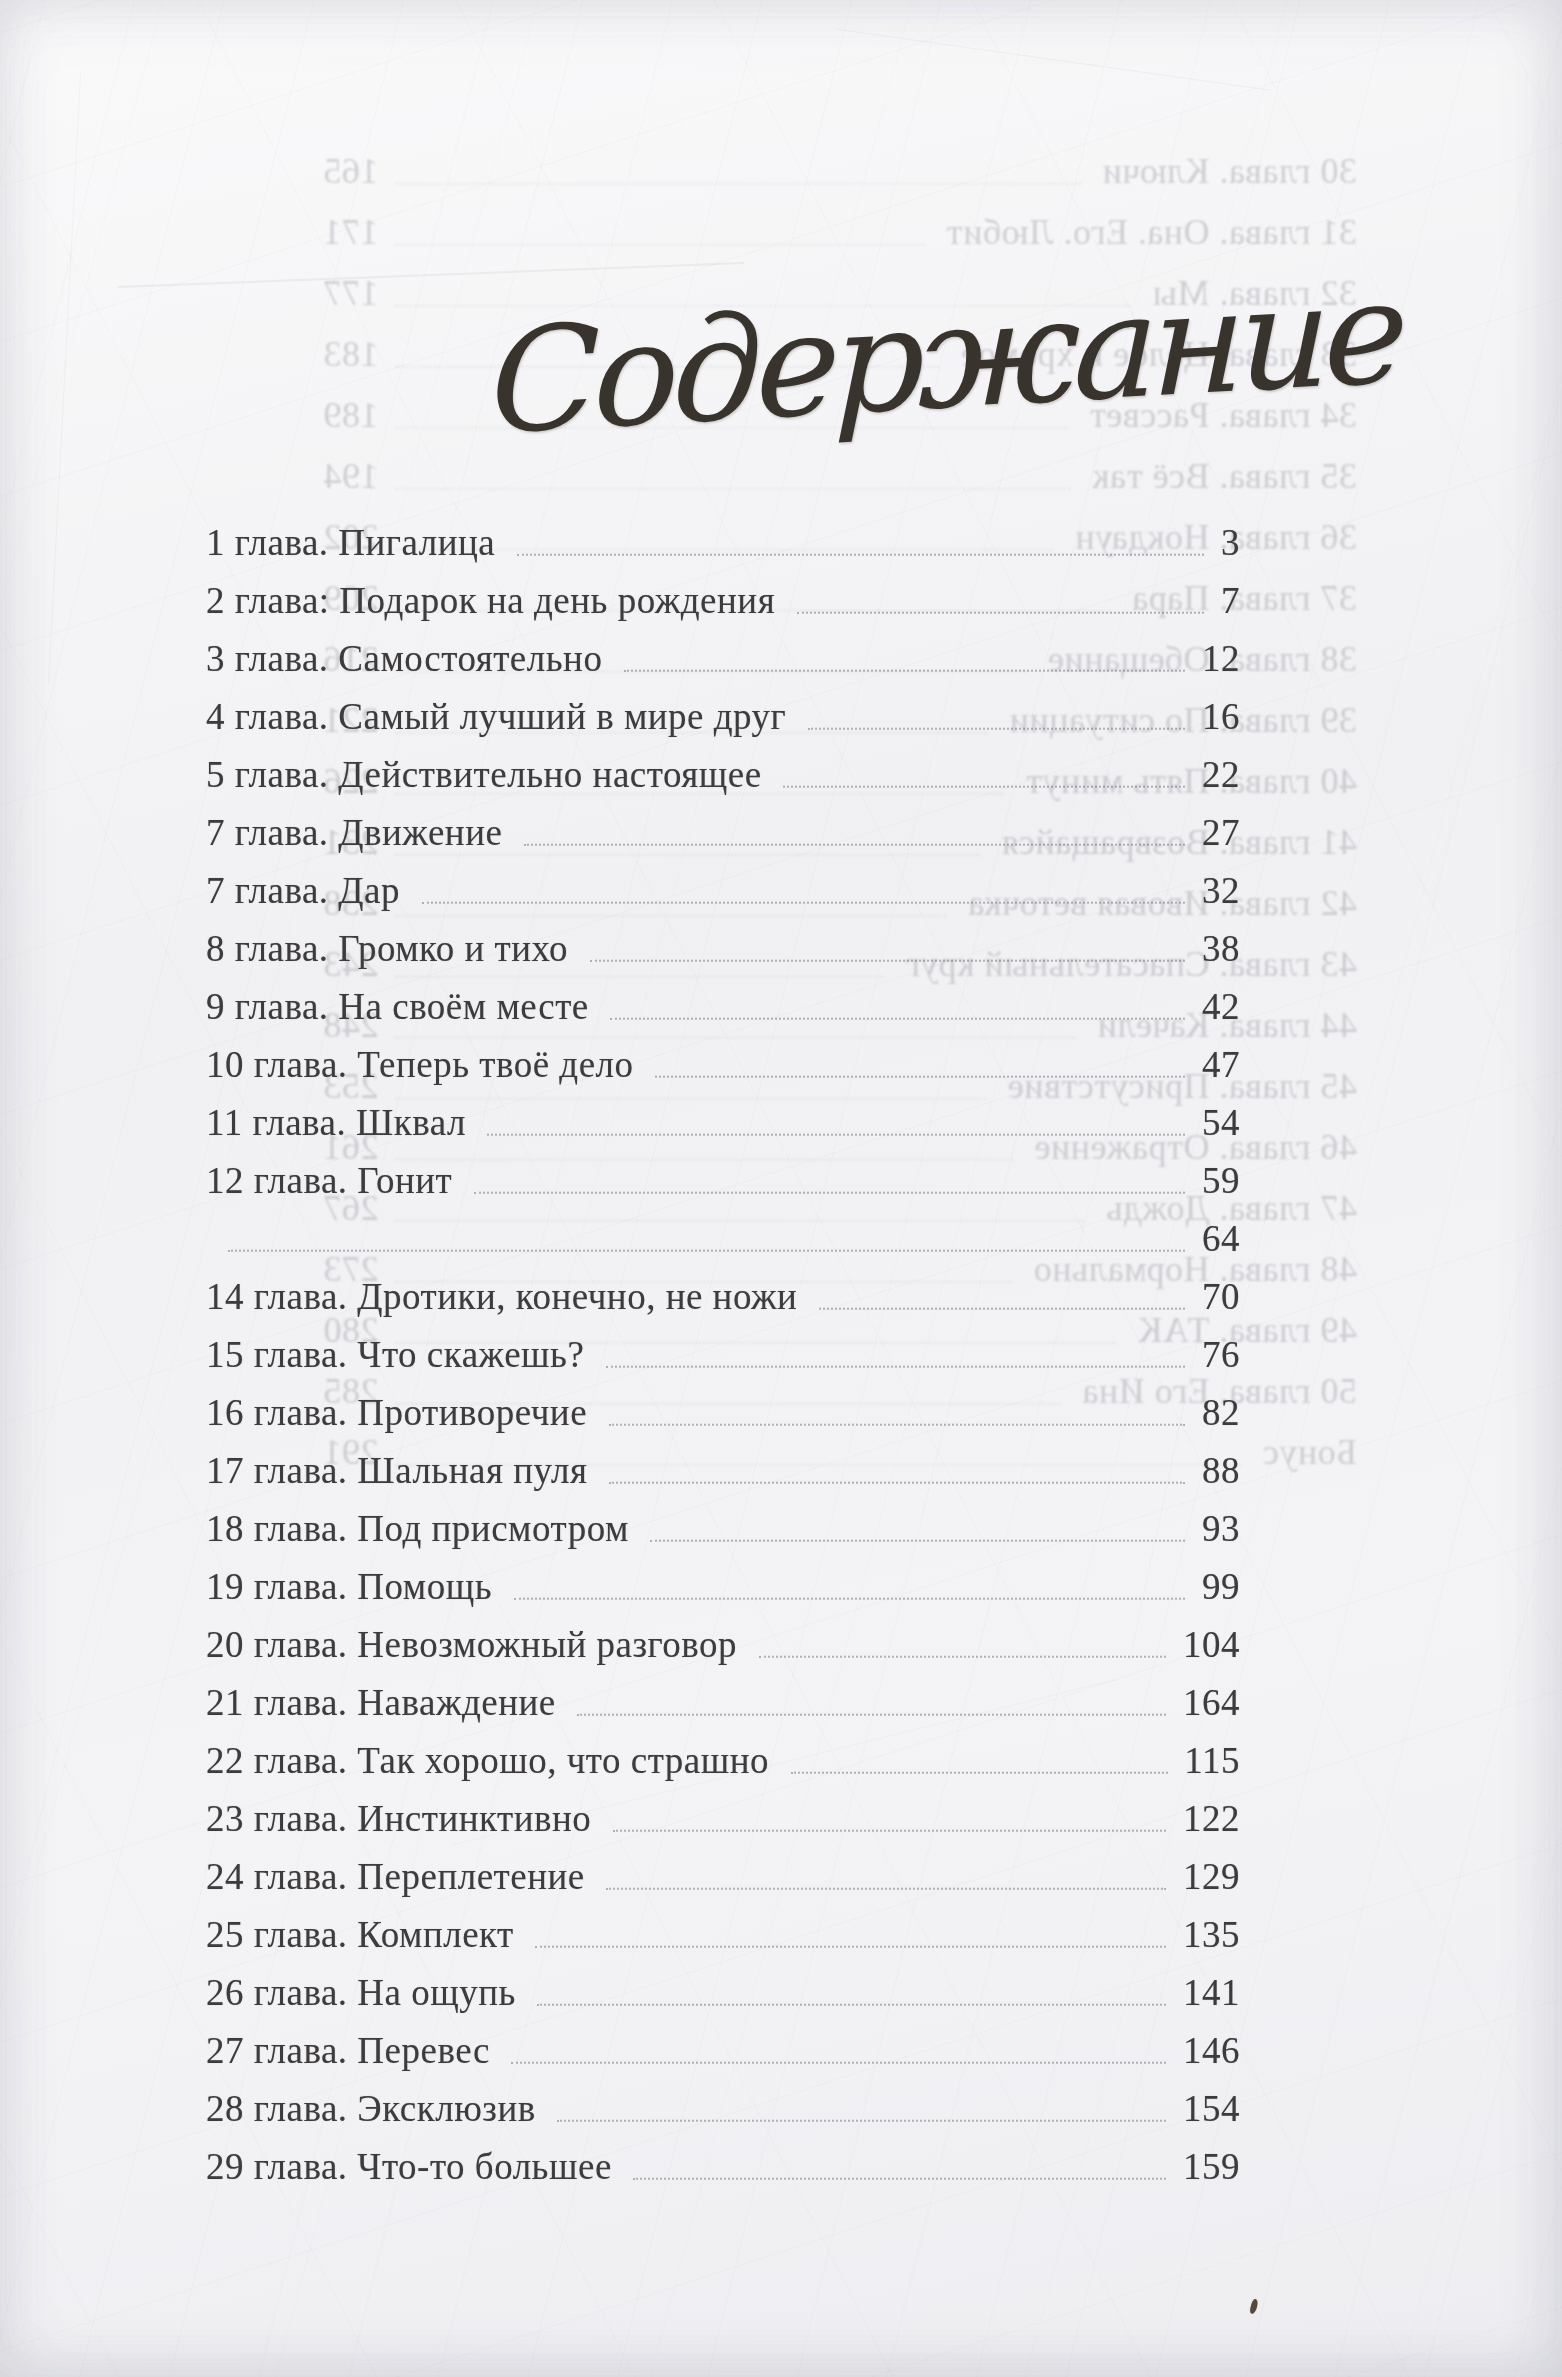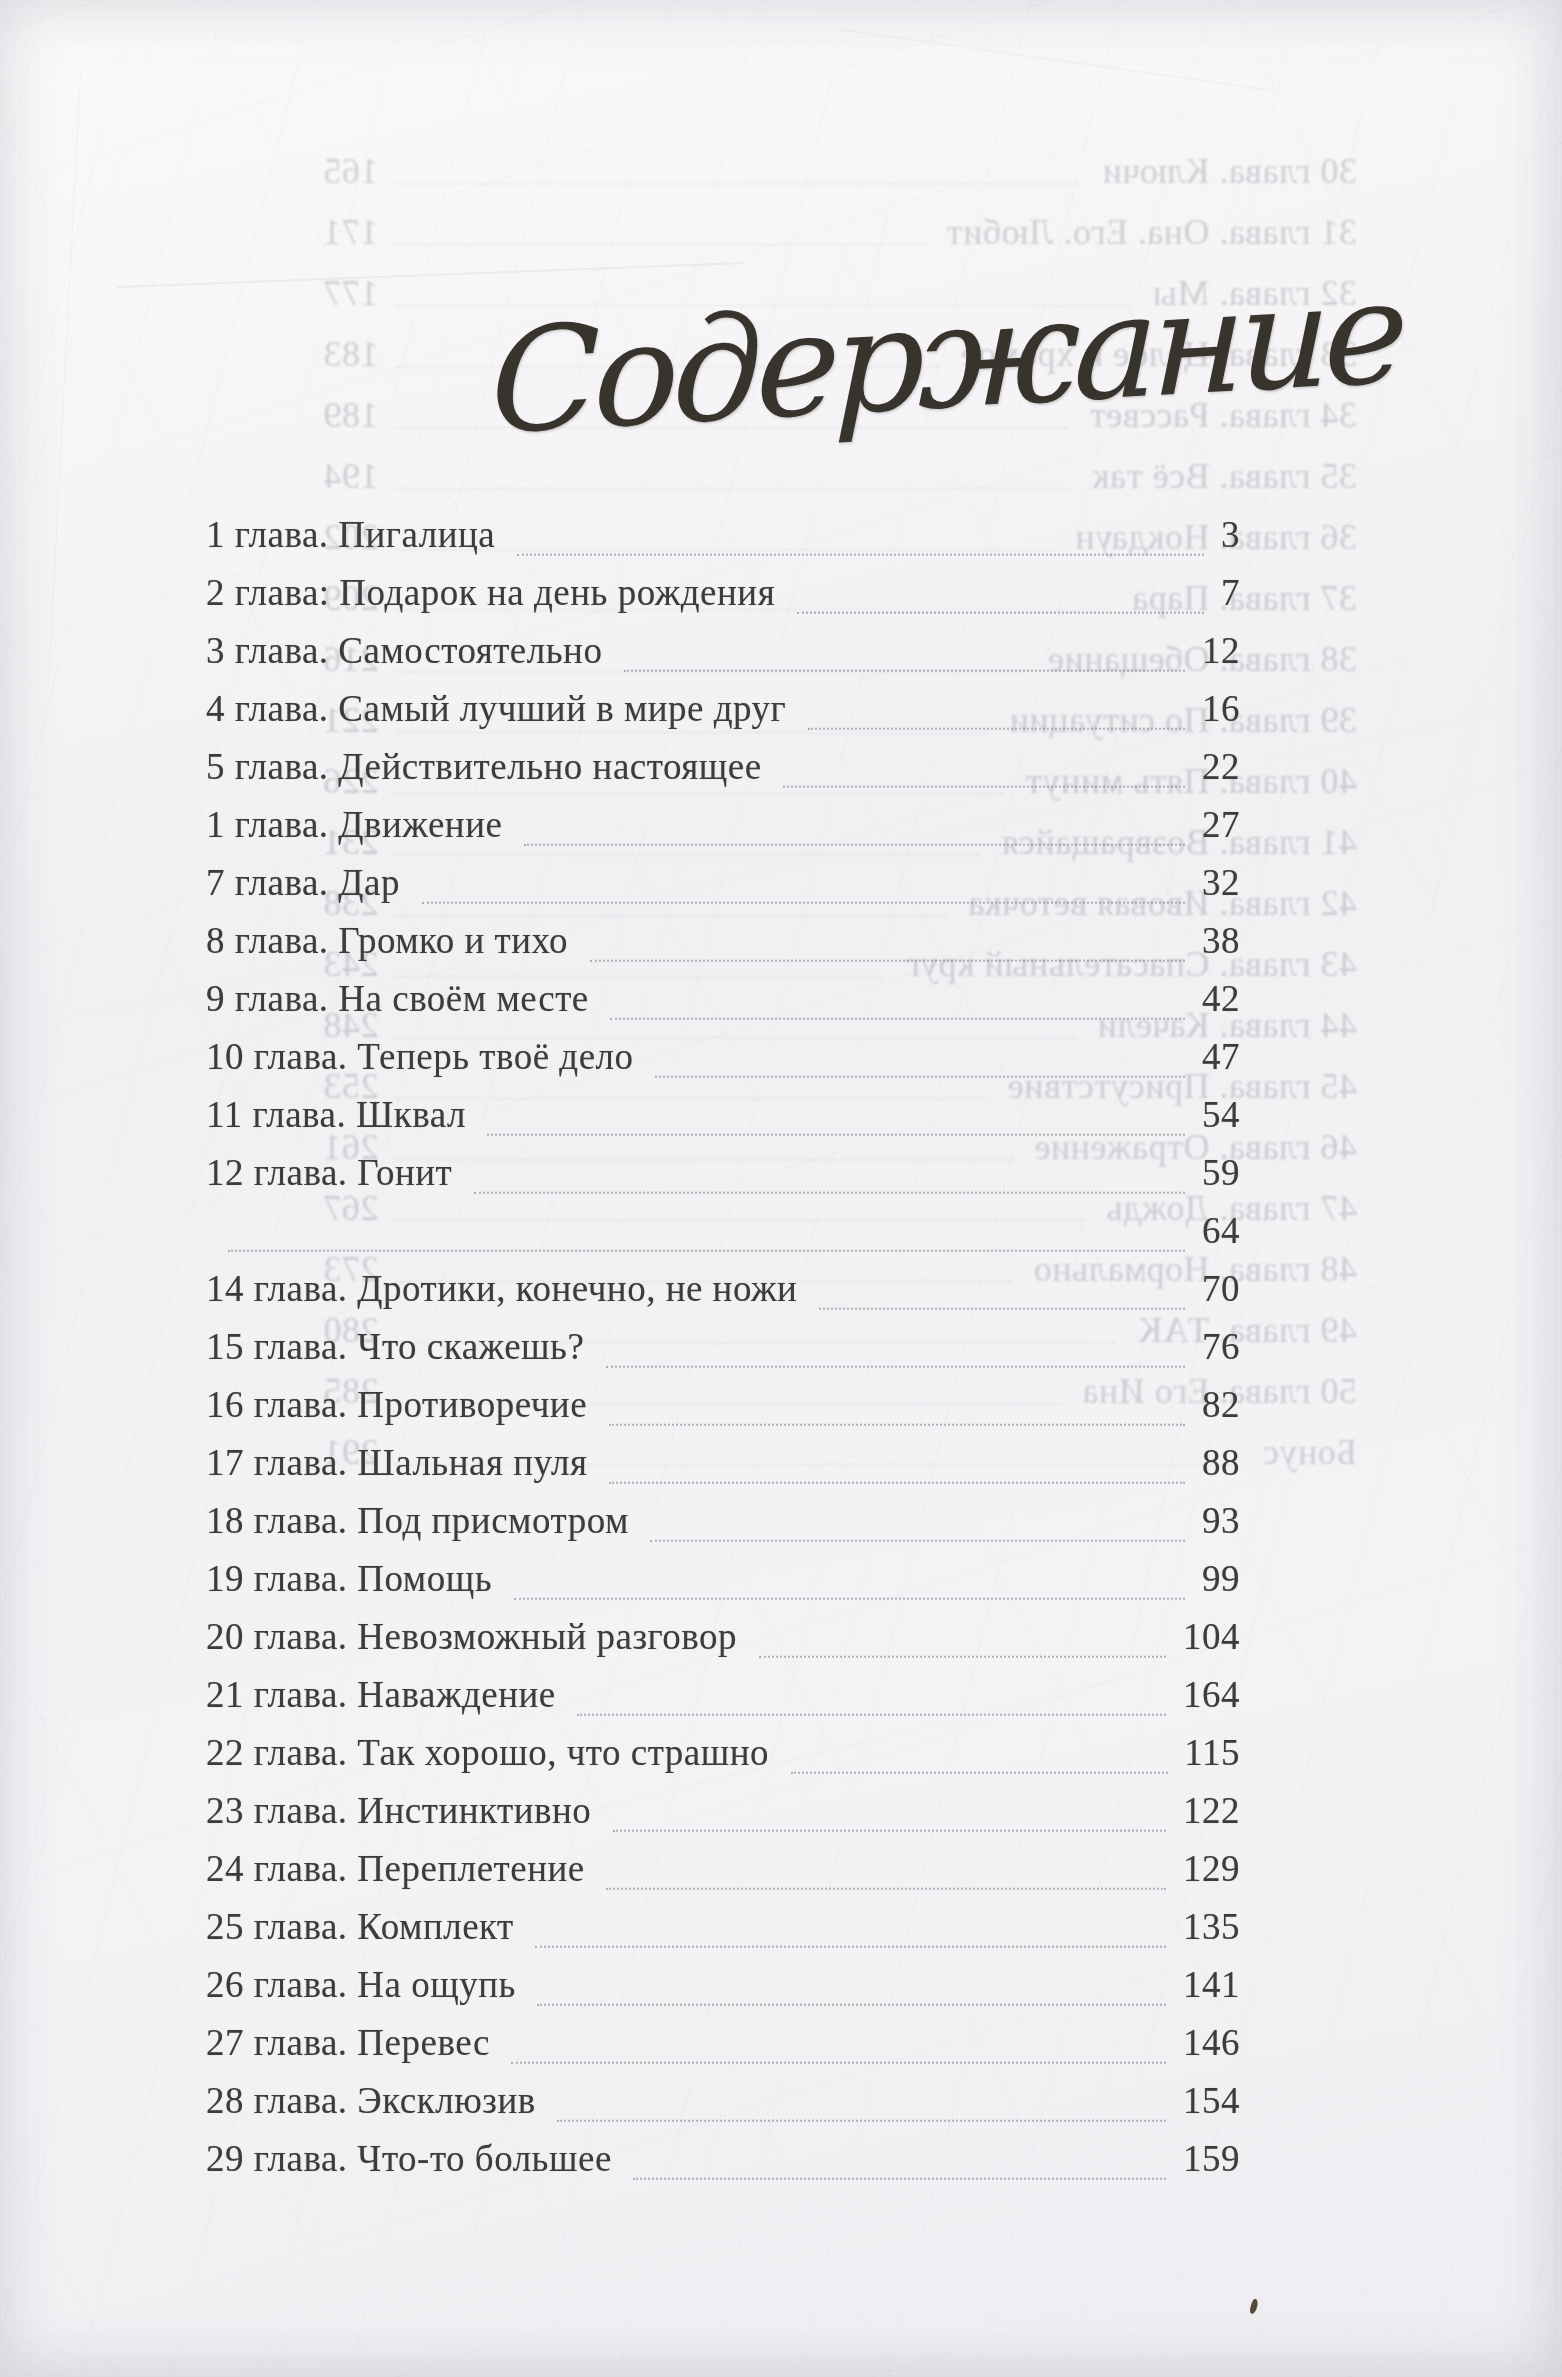--- a/index.html
+++ b/index.html
@@ -71,21 +71,21 @@
   }
   .row .pagenum { white-space: nowrap; }
 
   
   .front { top: 513px; z-index: 2; }
   .front .row {
     height: 58px;
     font-size: 37px; letter-spacing: 0.5px;
     color: #3e3b3c;
     text-shadow: 0 0 1px rgba(62,59,60,.35);
-    align-items: flex-start;
+    align-items: center;
     font-family: Liberation Serif, serif;
   }
   .front .row .leader { align-self: center; transform: translateY(12.7px); }
 
   
   .bleed-wrap {
     position: absolute; left: 0; top: 140px; width: 1563px;
     transform: scaleX(-1);
     z-index: 1;
     opacity: .34;
@@ -250,21 +250,21 @@
         <span class="label">4 глава. Самый лучший в мире друг</span>
         <span class="leader"></span>
         <span class="pagenum">16</span>
       </div>
       <div class="row">
         <span class="label">5 глава. Действительно настоящее</span>
         <span class="leader"></span>
         <span class="pagenum">22</span>
       </div>
       <div class="row">
-        <span class="label">1 глава. Движение</span>
+        <span class="label">7 глава. Движение</span>
         <span class="leader"></span>
         <span class="pagenum">27</span>
       </div>
       <div class="row">
         <span class="label">7 глава. Дар</span>
         <span class="leader"></span>
         <span class="pagenum">32</span>
       </div>
       <div class="row">
         <span class="label">8 глава. Громко и тихо</span>

